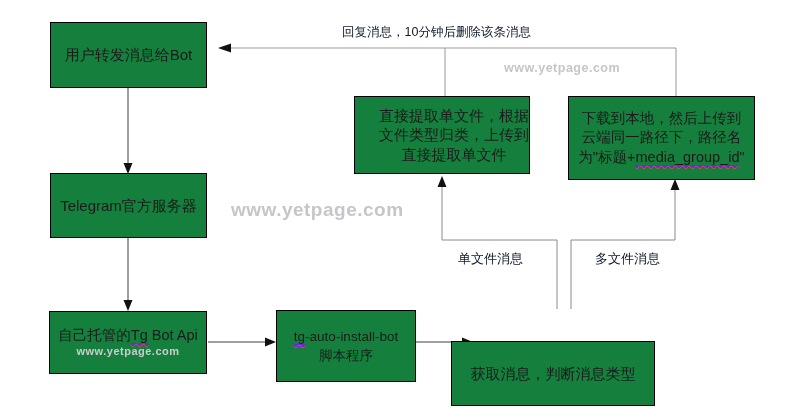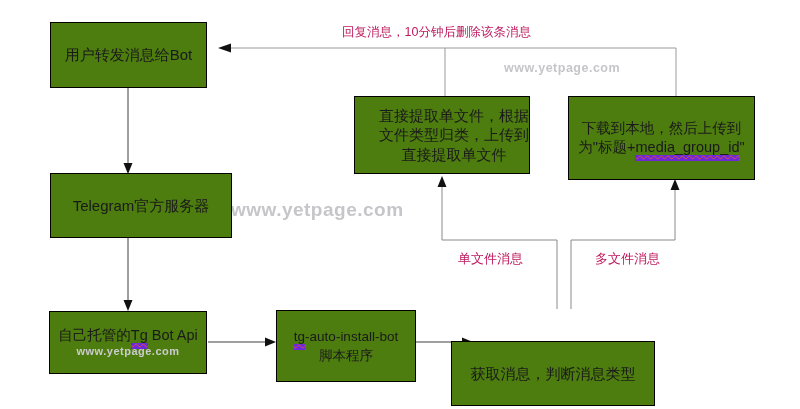--- a/index.html
+++ b/index.html
@@ -2,40 +2,40 @@
 <html><head>
 <meta charset="utf-8">
 <style>
   html,body{margin:0;padding:0;background:#fff;}
   #stage{
     position:relative;width:800px;height:409px;background:#ffffff;overflow:hidden;
     font-family:"Liberation Sans","DejaVu Sans",sans-serif;color:#1a1a1a;
   }
   #connector-layer{position:absolute;left:0;top:0;width:800px;height:409px;}
   .node{
-    position:absolute;box-sizing:border-box;border:1.5px solid #000;background:#4d7c0f;
+    position:absolute;box-sizing:border-box;border:1.5px solid #000;background:#15803d;
     display:flex;flex-direction:column;align-items:center;justify-content:center;
     text-align:right;font-size:15px;line-height:20px;
   }
   .node .wm-inline{
     font-size:11px;font-weight:bold;color:#cbcbcf;line-height:13px;letter-spacing:0.5px;margin-top:1px;
   }
   .sq{
     text-decoration:underline wavy #d84b4b;text-decoration-thickness:1px;text-underline-offset:3px;
-    border-bottom:6px solid #6d28d9;
+    border-bottom:3px solid #6d28d9;
   }
-  .edge-label{position:absolute;font-size:13px;white-space:nowrap;color:#be185d;}
+  .edge-label{position:absolute;font-size:13px;white-space:nowrap;color:#0f172a;}
   .wm{position:absolute;font-weight:bold;color:#c6c6ca;white-space:nowrap;letter-spacing:0.5px;}
   #wm-center{left:231px;top:199px;font-size:19px;}
   #wm-top-right{left:504px;top:61px;font-size:12.5px;}
   #label-reply{left:342px;top:24px;font-size:12.5px;}
   #label-single-file{left:458px;top:250px;}
   #label-multi-file{left:595px;top:250px;}
   #box-user{left:50px;top:22px;width:157px;height:66px;}
-  #box-telegram{left:50px;top:173px;width:182px;height:65px;}
+  #box-telegram{left:50px;top:173px;width:157px;height:65px;}
   #box-selfhosted{left:49px;top:311px;width:158px;height:63px;font-size:14.5px;line-height:17px;}
   #box-script{left:276px;top:310px;width:140px;height:72px;font-size:13.5px;line-height:19px;}
   #box-getmsg{left:451px;top:309px;width:204px;height:65px;margin-top:32px;}
   #box-single{left:354px;top:96px;width:176px;height:78px;font-size:15px;line-height:19.5px;padding-left:24px;}
   #box-multi{left:568px;top:96px;width:187px;height:84px;font-size:14.5px;line-height:19.5px;}
 </style>
 </head>
 <body>
 
 <div id="stage">
@@ -110,16 +110,17 @@
   </div>
 
   <div class="node" id="box-single">
     <div>直接提取单文件，根据</div>
     <div>文件类型归类，上传到</div>
     <div>直接提取单文件</div>
   </div>
 
   <div class="node" id="box-multi">
     <div>下载到本地，然后上传到</div>
+    <div>云端同一路径下，路径名</div>
     <div><span>为"标题+</span><span class="sq">media_group_id</span><span>"</span></div>
   </div>
 
 </div>
 
 </body></html>

